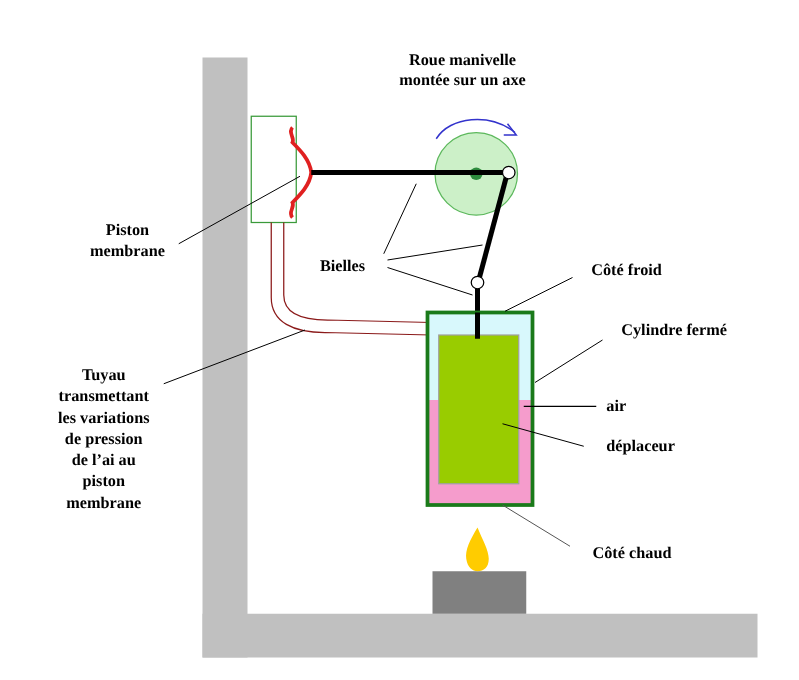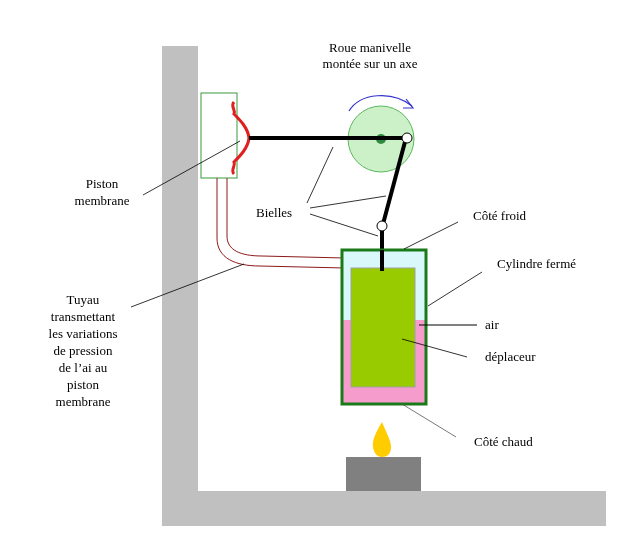--- a/index.html
+++ b/index.html
@@ -1,16 +1,16 @@
 <!DOCTYPE html>
 <html><head>
 <meta charset="utf-8">
 <style>
   html, body { margin: 0; padding: 0; background: #ffffff; }
-  #stage { position: relative; width: 639px; height: 544px; overflow: hidden; background: #ffffff; }
+  #stage { position: relative; width: 639px; height: 544px; overflow: hidden; background: #ffffff; font-weight: bold; }
   svg { position: absolute; left: 0; top: 0; }
   .lbl { font-family: "Liberation Serif", "DejaVu Serif", serif; font-size: 13px; fill: #000000; }
 </style>
 </head>
 <body>
 
 <div id="stage">
 <svg width="639" height="544" viewBox="0 0 639 544">
 
   <rect x="162" y="46" width="36" height="480" fill="#c0c0c0"></rect>

